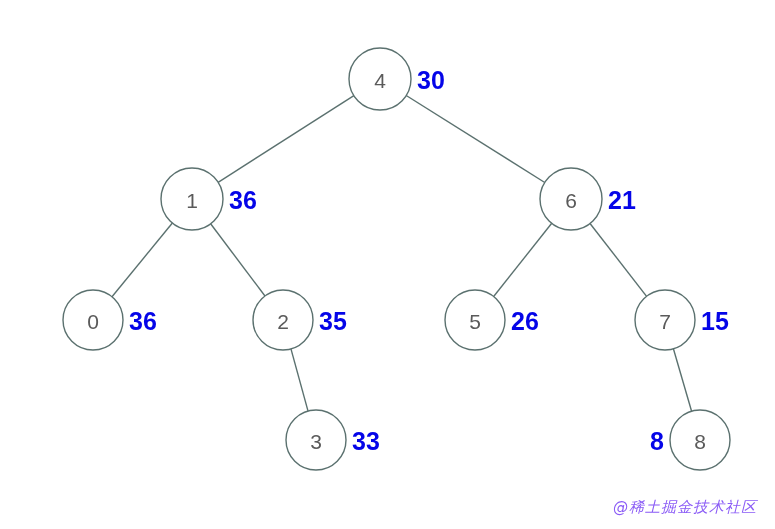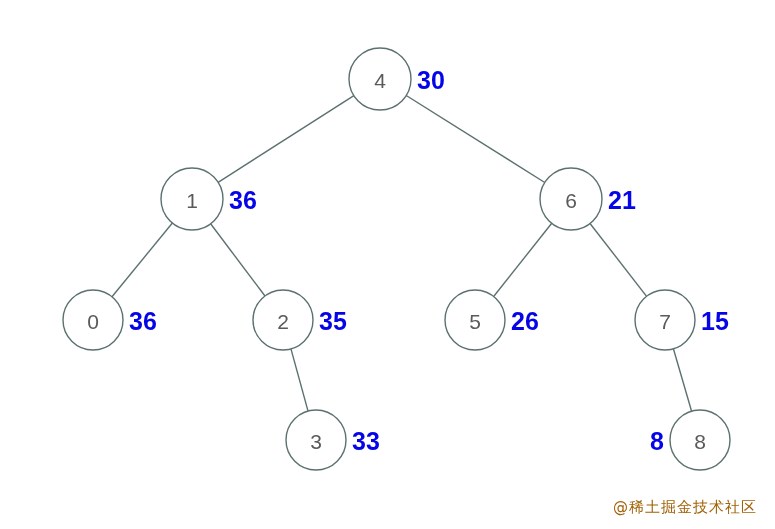--- a/index.html
+++ b/index.html
@@ -51,26 +51,27 @@
   .node-value-text.left-side {
     text-anchor: end;
   }
   .node-value-text.right-side {
     text-anchor: start;
   }
   .watermark {
     position: absolute;
     right: 18px;
     bottom: 12px;
-    color: #a16207;
+    color: #8b5cf6;
     font-size: 15px;
     font-family: "DejaVu Sans", sans-serif;
     letter-spacing: 1px;
     white-space: nowrap;
     user-select: none;
+    font-style: italic;
   }
 </style>
 </head>
 <body>
 
 <div id="canvas">
   <svg id="tree-svg" viewBox="0 0 775 529" xmlns="http://www.w3.org/2000/svg">
     <g id="edges-group">
         <line x1="353.86941150309474" y1="95.67909904057781" x2="218.13058849690523" y2="182.32090095942218" class="edge-line"></line>
         <line x1="406.2492707205474" y1="95.49168841081512" x2="544.7507292794526" y2="182.5083115891849" class="edge-line"></line>

